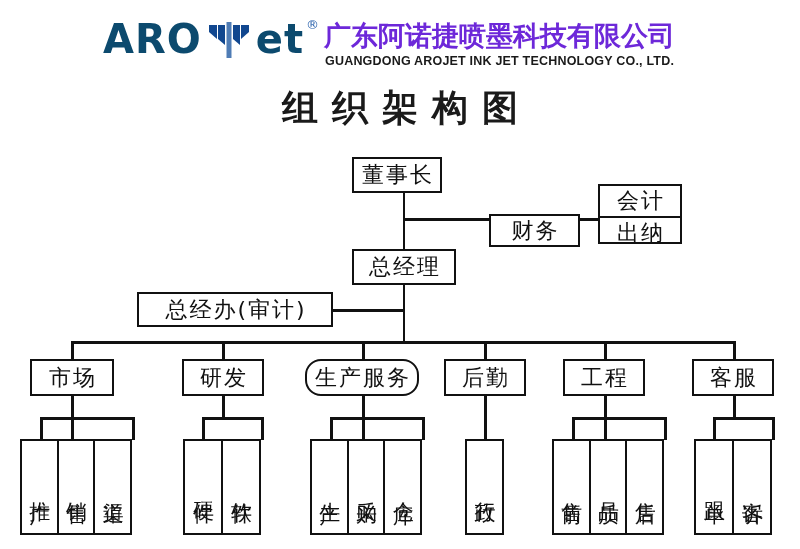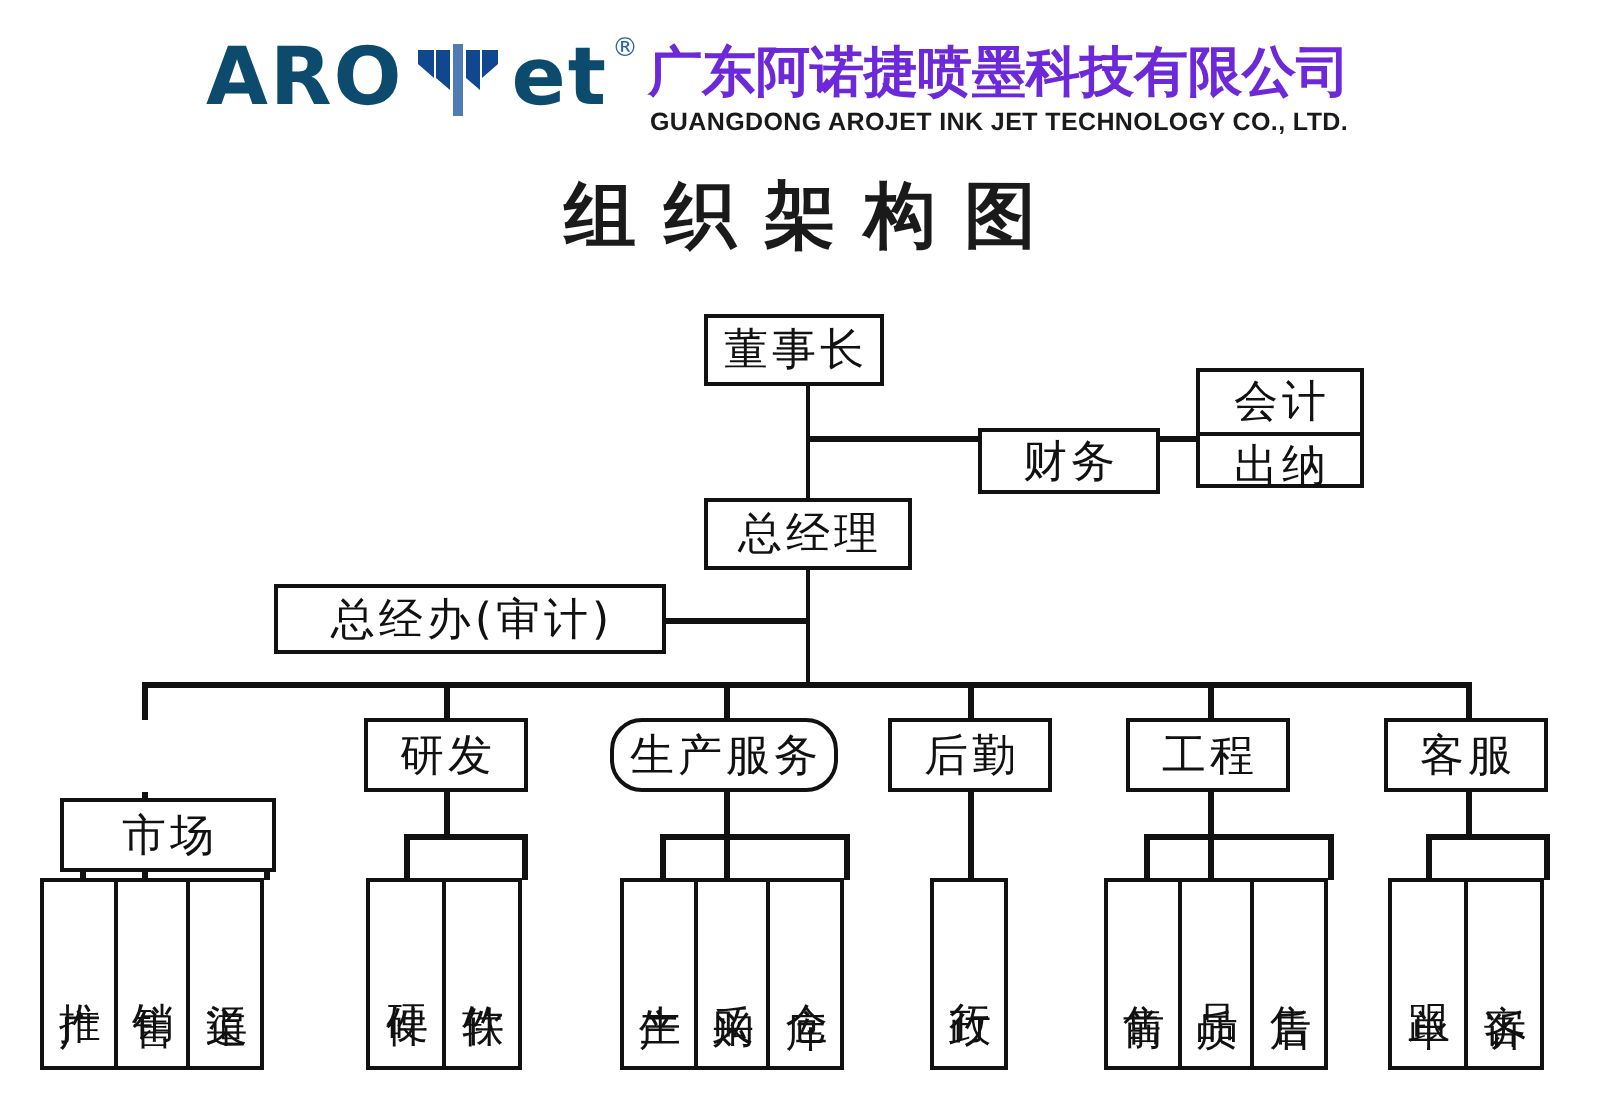--- a/index.html
+++ b/index.html
@@ -229,21 +229,21 @@
 
     <div class="ln lnh" style="left:71px; top:341px; width:664px;"></div>
 
     <div class="ln lnv" style="left:71px; top:341px; height:19px;"></div>
     <div class="ln lnv" style="left:222px; top:341px; height:19px;"></div>
     <div class="ln lnv" style="left:362px; top:341px; height:19px;"></div>
     <div class="ln lnv" style="left:484px; top:341px; height:19px;"></div>
     <div class="ln lnv" style="left:604px; top:341px; height:19px;"></div>
     <div class="ln lnv" style="left:733px; top:341px; height:19px;"></div>
 
-    <div class="node" style="left:30px; top:359px; width:108px; height:37px;margin-top:40px;">市场</div>
+    <div class="node" style="left:30px; top:359px; width:84px; height:37px;">市场</div>
     <div class="node" style="left:182px; top:359px; width:82px; height:37px;">研发</div>
     <div class="node" style="left:305px; top:359px; width:114px; height:37px;border-radius:16px;">生产服务</div>
     <div class="node" style="left:444px; top:359px; width:82px; height:37px;">后勤</div>
     <div class="node" style="left:563px; top:359px; width:82px; height:37px;">工程</div>
     <div class="node" style="left:692px; top:359px; width:82px; height:37px;">客服</div>
 
     <div class="ln lnv" style="left:71px; top:396px; height:22px;"></div>
     <div class="ln lnh" style="left:40px; top:417px; width:94px;"></div>
     <div class="ln lnv" style="left:40px; top:417px; height:23px;"></div>
     <div class="ln lnv" style="left:71px; top:417px; height:23px;"></div>

